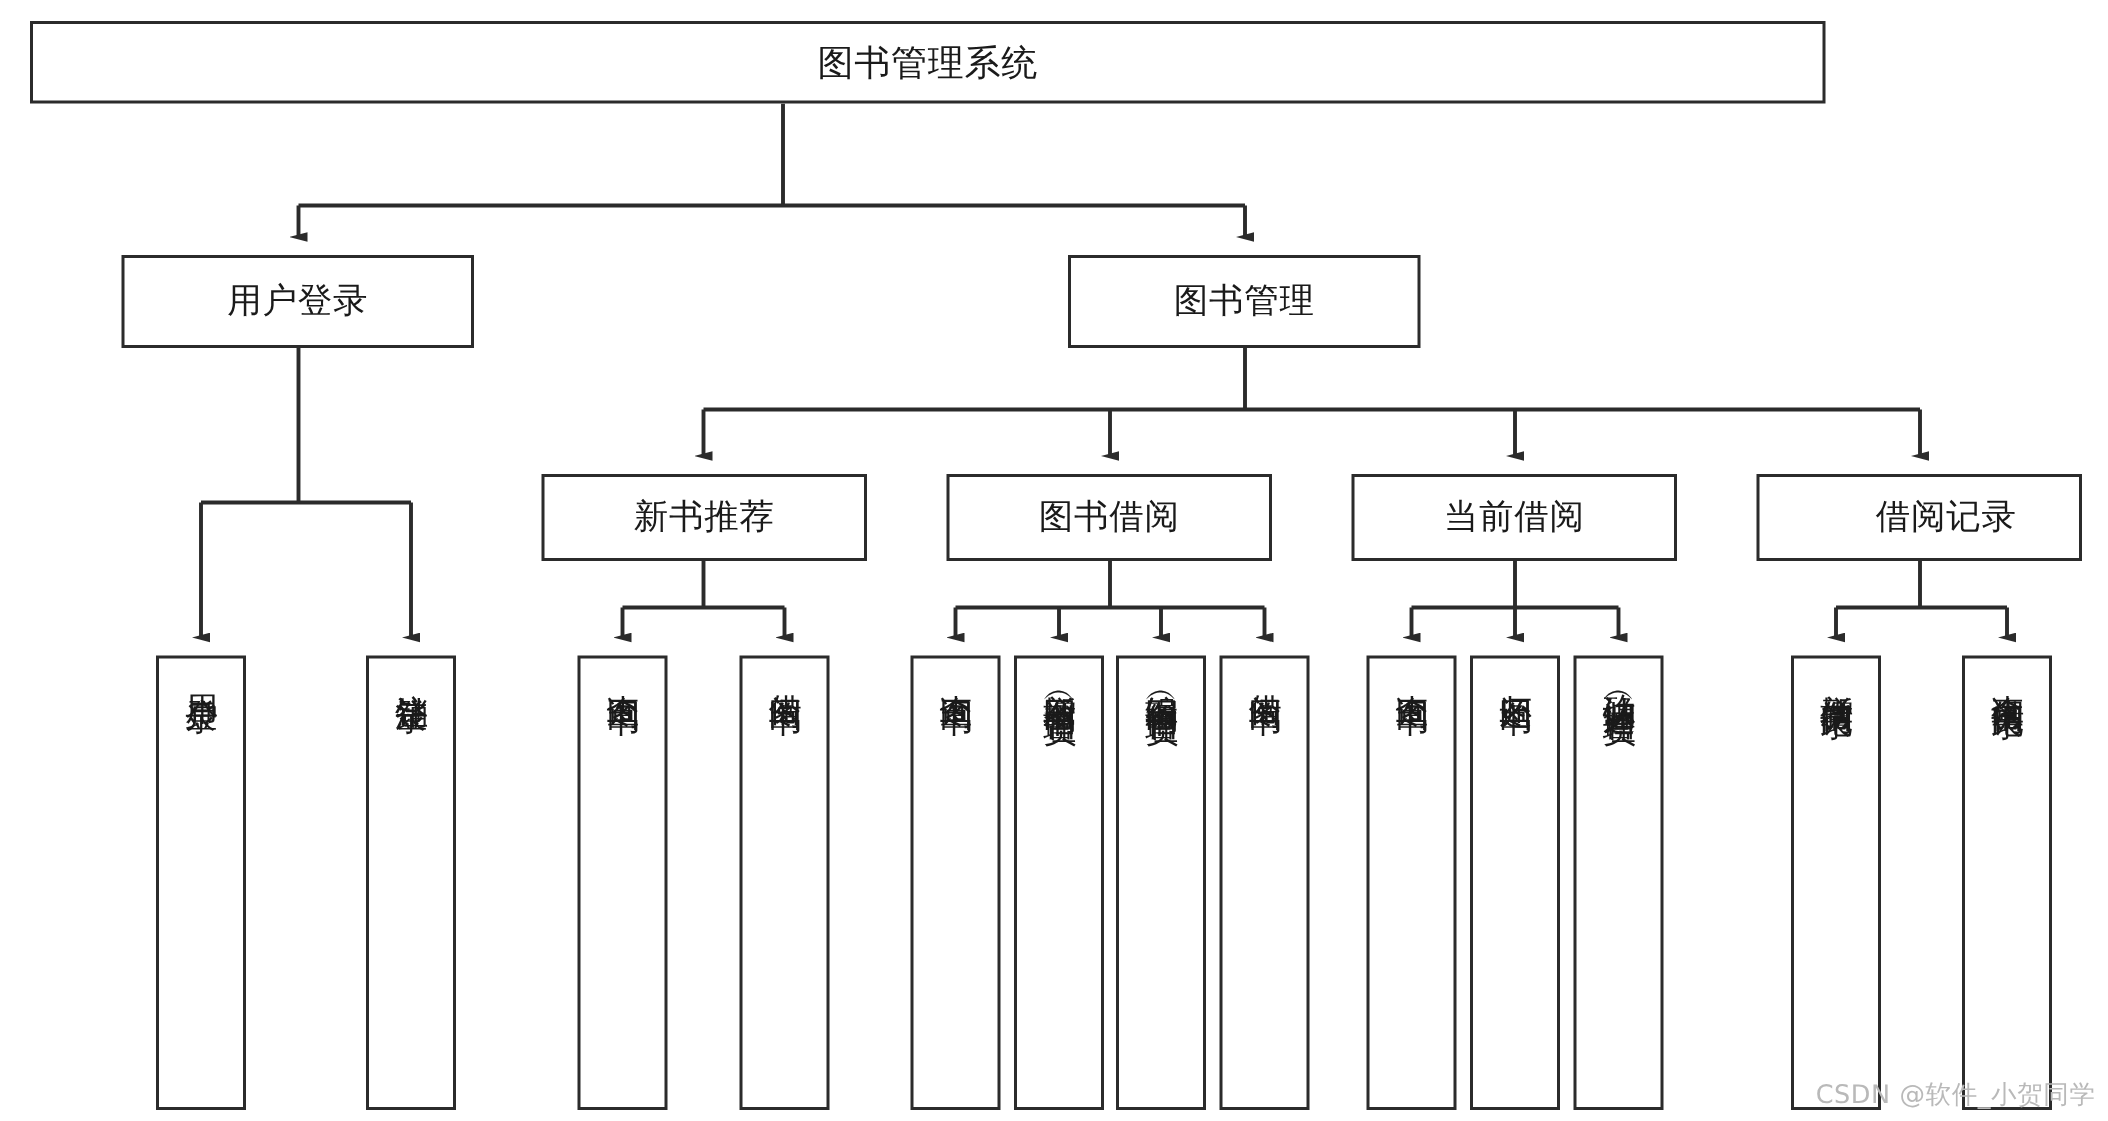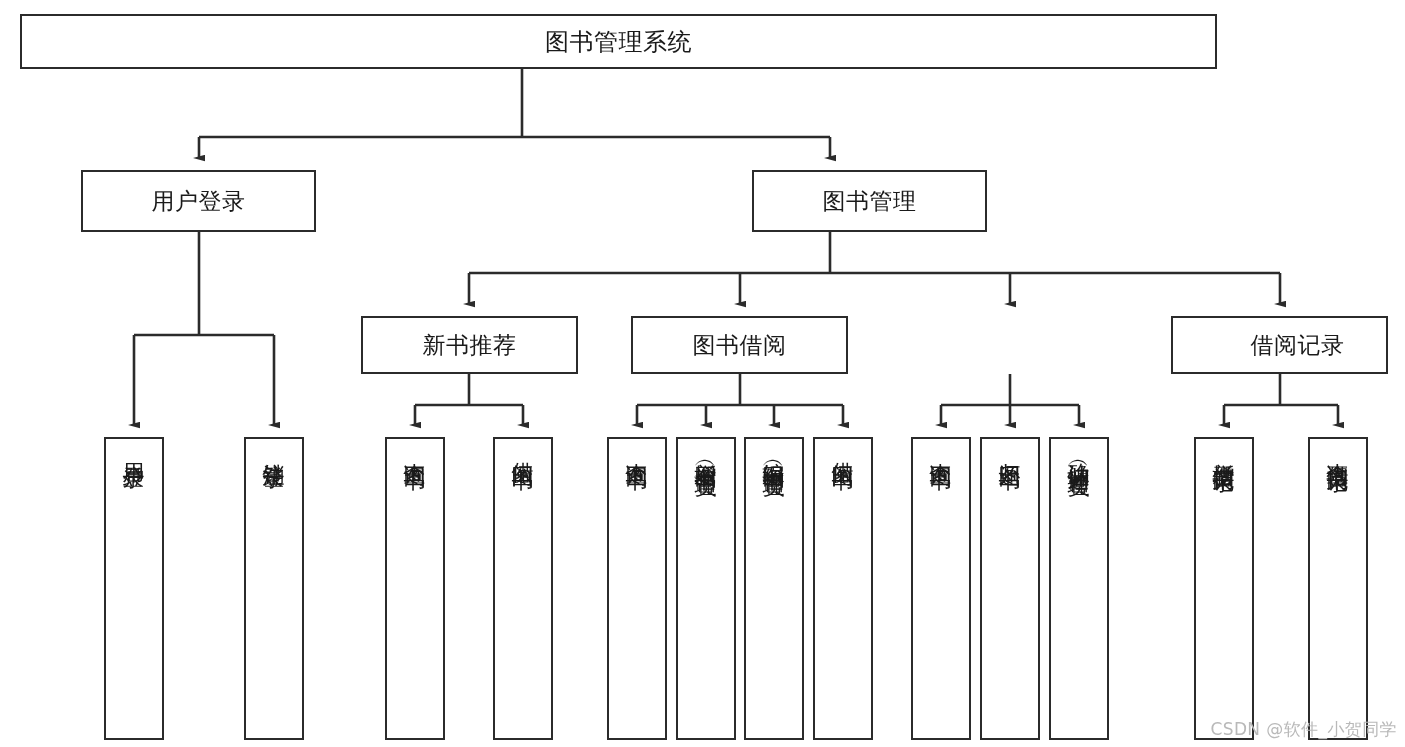--- a/index.html
+++ b/index.html
@@ -121,29 +121,32 @@
     </g>
   </svg>
 
   <div class="node root" style="left:20px; top:14px; width:1197px; height:55px;">
     <span class="label">图书管理系统</span>
   </div>
 
   <div class="node" style="left:81px; top:170px; width:235px; height:62px;">
     <span class="label">用户登录</span>
   </div>
-  <div class="node" style="left:712px; top:170px; width:235px; height:62px;margin-left:40px;">
+  <div class="node" style="left:712px; top:170px; width:235px; height:62px;">
     <span class="label">图书管理</span>
   </div>
 
   <div class="node" style="left:631px; top:316px; width:217px; height:58px;">
     <span class="label">图书借阅</span>
   </div>
   <div class="node" style="left:361px; top:316px; width:217px; height:58px;">
     <span class="label">新书推荐</span>
+  </div>
+  <div class="node" style="left:901px; top:316px; width:217px; height:58px;">
+    <span class="label">当前借阅</span>
   </div>
   <div class="node" style="left:1171px; top:316px; width:217px; height:58px;padding-left:36px;">
     <span class="label">借阅记录</span>
   </div>
 
   <div class="node leaf" style="left:104px; top:437px; width:60px; height:303px;">
     <span class="label">用户登录</span>
   </div>
   <div class="node leaf" style="left:244px; top:437px; width:60px; height:303px;">
     <span class="label">注销登录</span>

